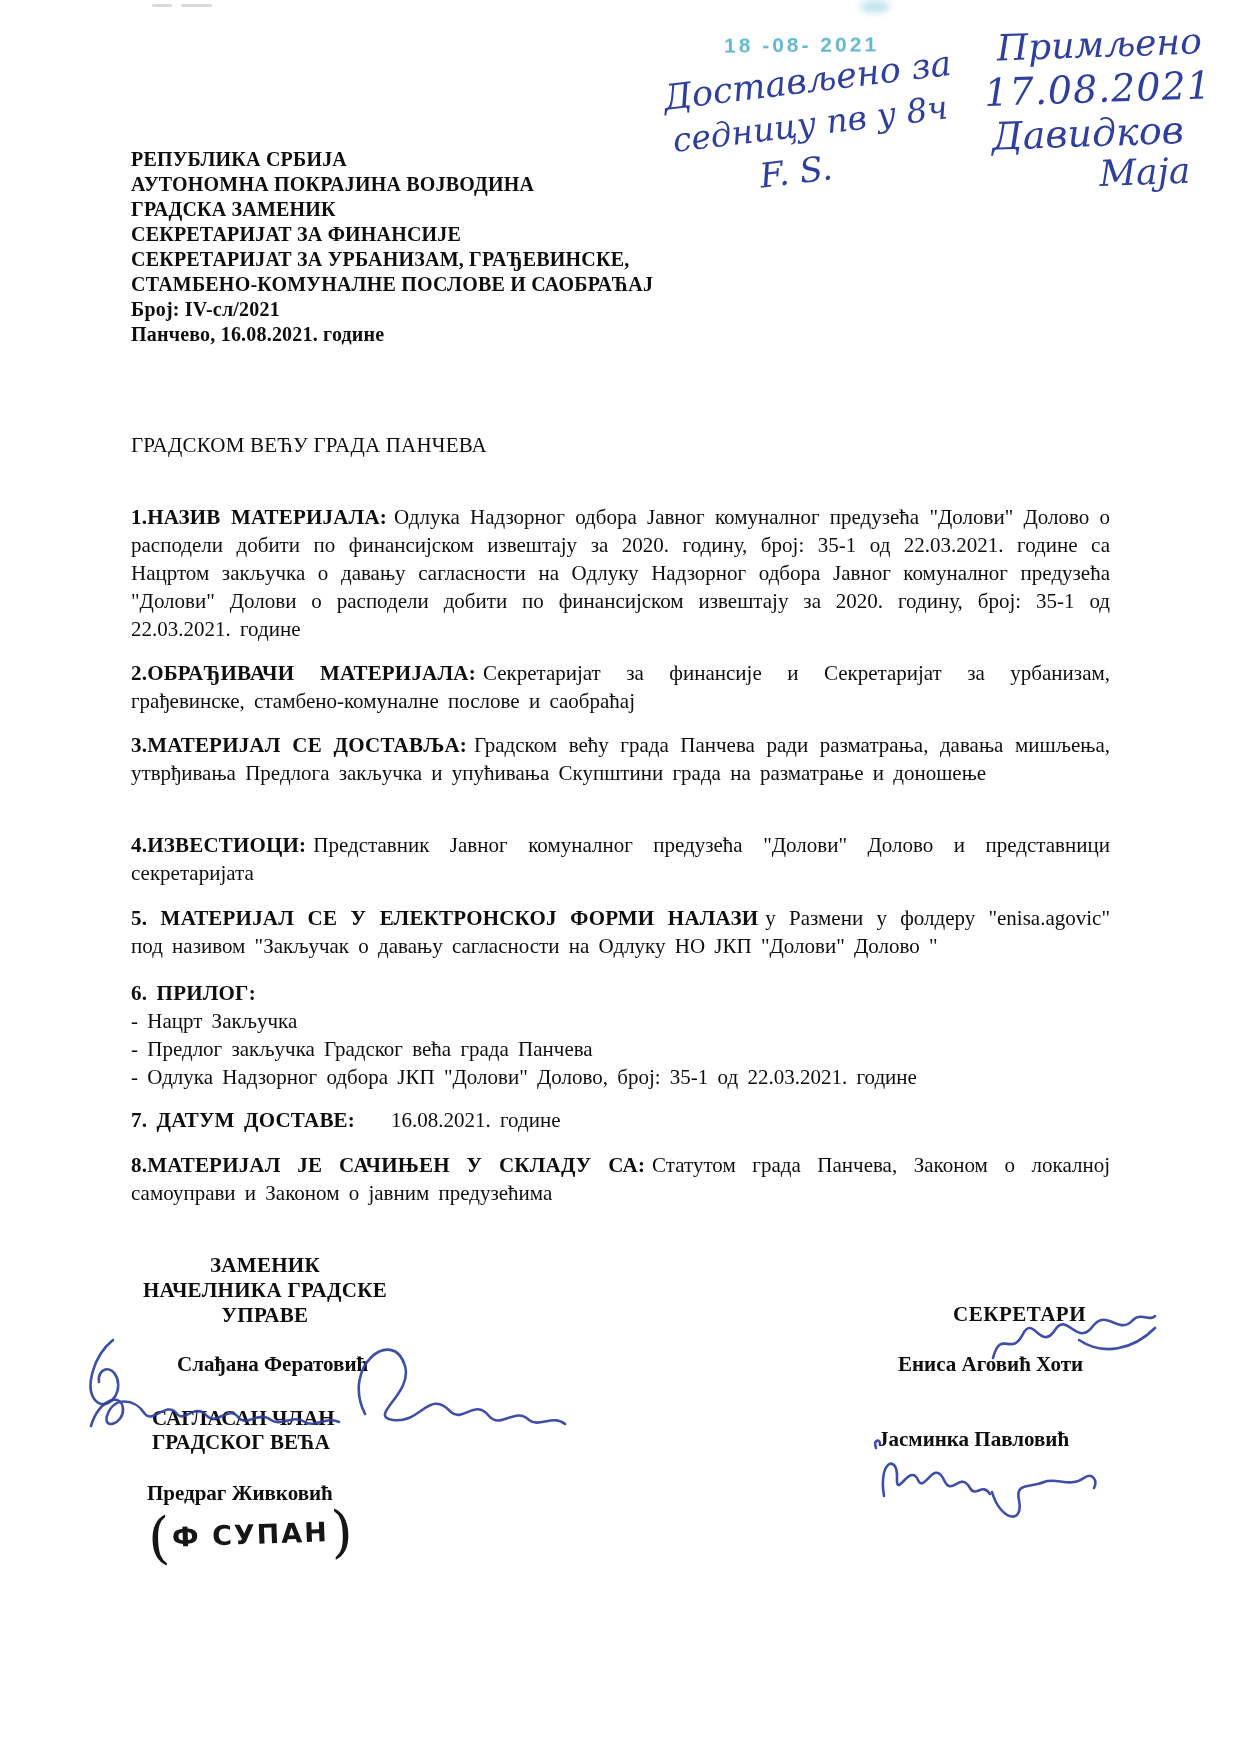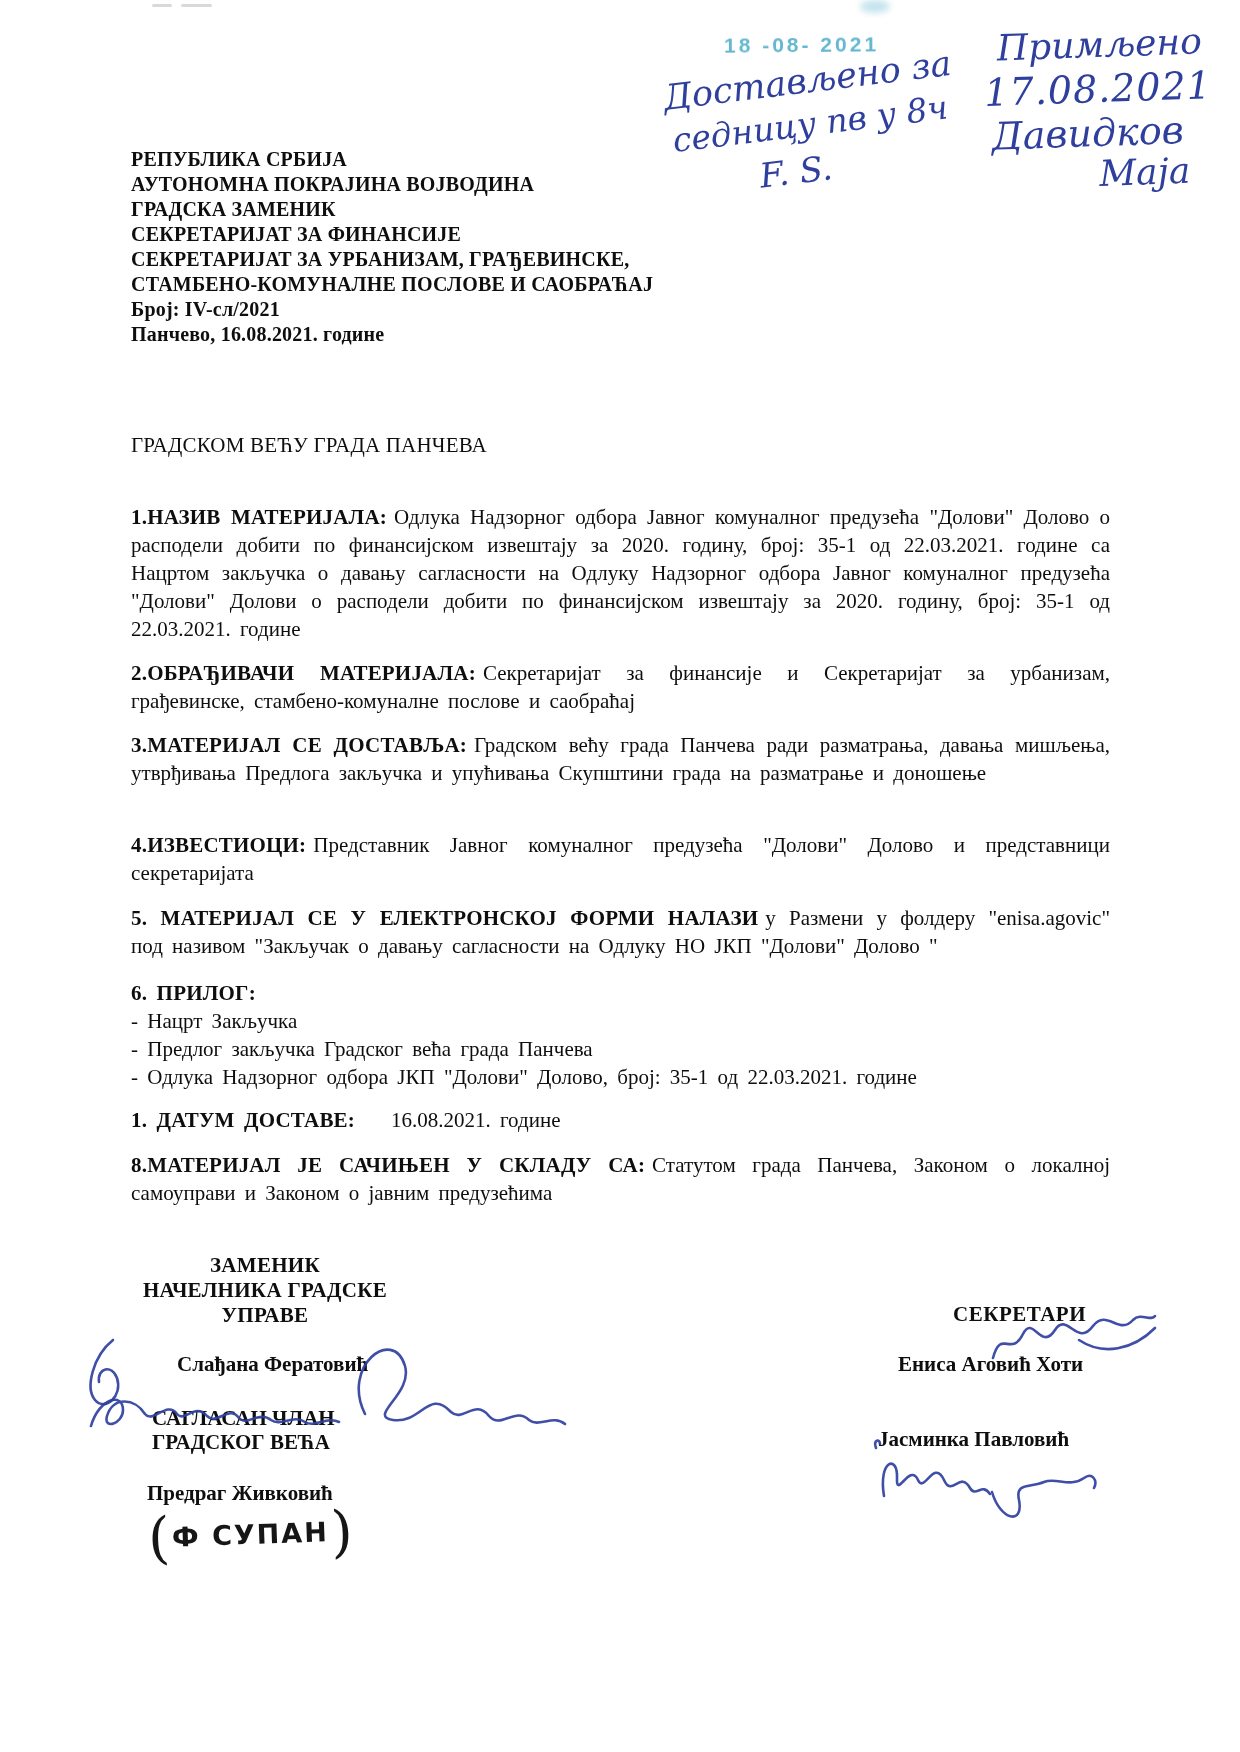--- a/index.html
+++ b/index.html
@@ -111,21 +111,21 @@
   <p class="sec s5">
     <b>5. МАТЕРИЈАЛ СЕ У ЕЛЕКТРОНСКОЈ ФОРМИ НАЛАЗИ</b><span>у Размени у фолдеру "enisa.agovic" под називом "Закључак о давању сагласности на Одлуку НО ЈКП "Долови" Долово "</span>
   </p>
   <p class="sec s6">
     <b>6. ПРИЛОГ:</b>
     <span class="item">- Нацрт Закључка</span>
     <span class="item">- Предлог закључка Градског већа града Панчева</span>
     <span class="item">- Одлука Надзорног одбора ЈКП "Долови" Долово, број: 35-1 од 22.03.2021. године</span>
   </p>
   <p class="sec s7">
-    <b>1. ДАТУМ ДОСТАВЕ:</b><span>16.08.2021. године</span>
+    <b>7. ДАТУМ ДОСТАВЕ:</b><span>16.08.2021. године</span>
   </p>
   <p class="sec s8">
     <b>8.МАТЕРИЈАЛ ЈЕ САЧИЊЕН У СКЛАДУ СА:</b><span>Статутом града Панчева, Законом о локалној самоуправи и Законом о јавним предузећима</span>
   </p>
 
   <div class="sign-title-left">
     <div>ЗАМЕНИК</div>
     <div>НАЧЕЛНИКА ГРАДСКЕ</div>
     <div>УПРАВЕ</div>
   </div>

